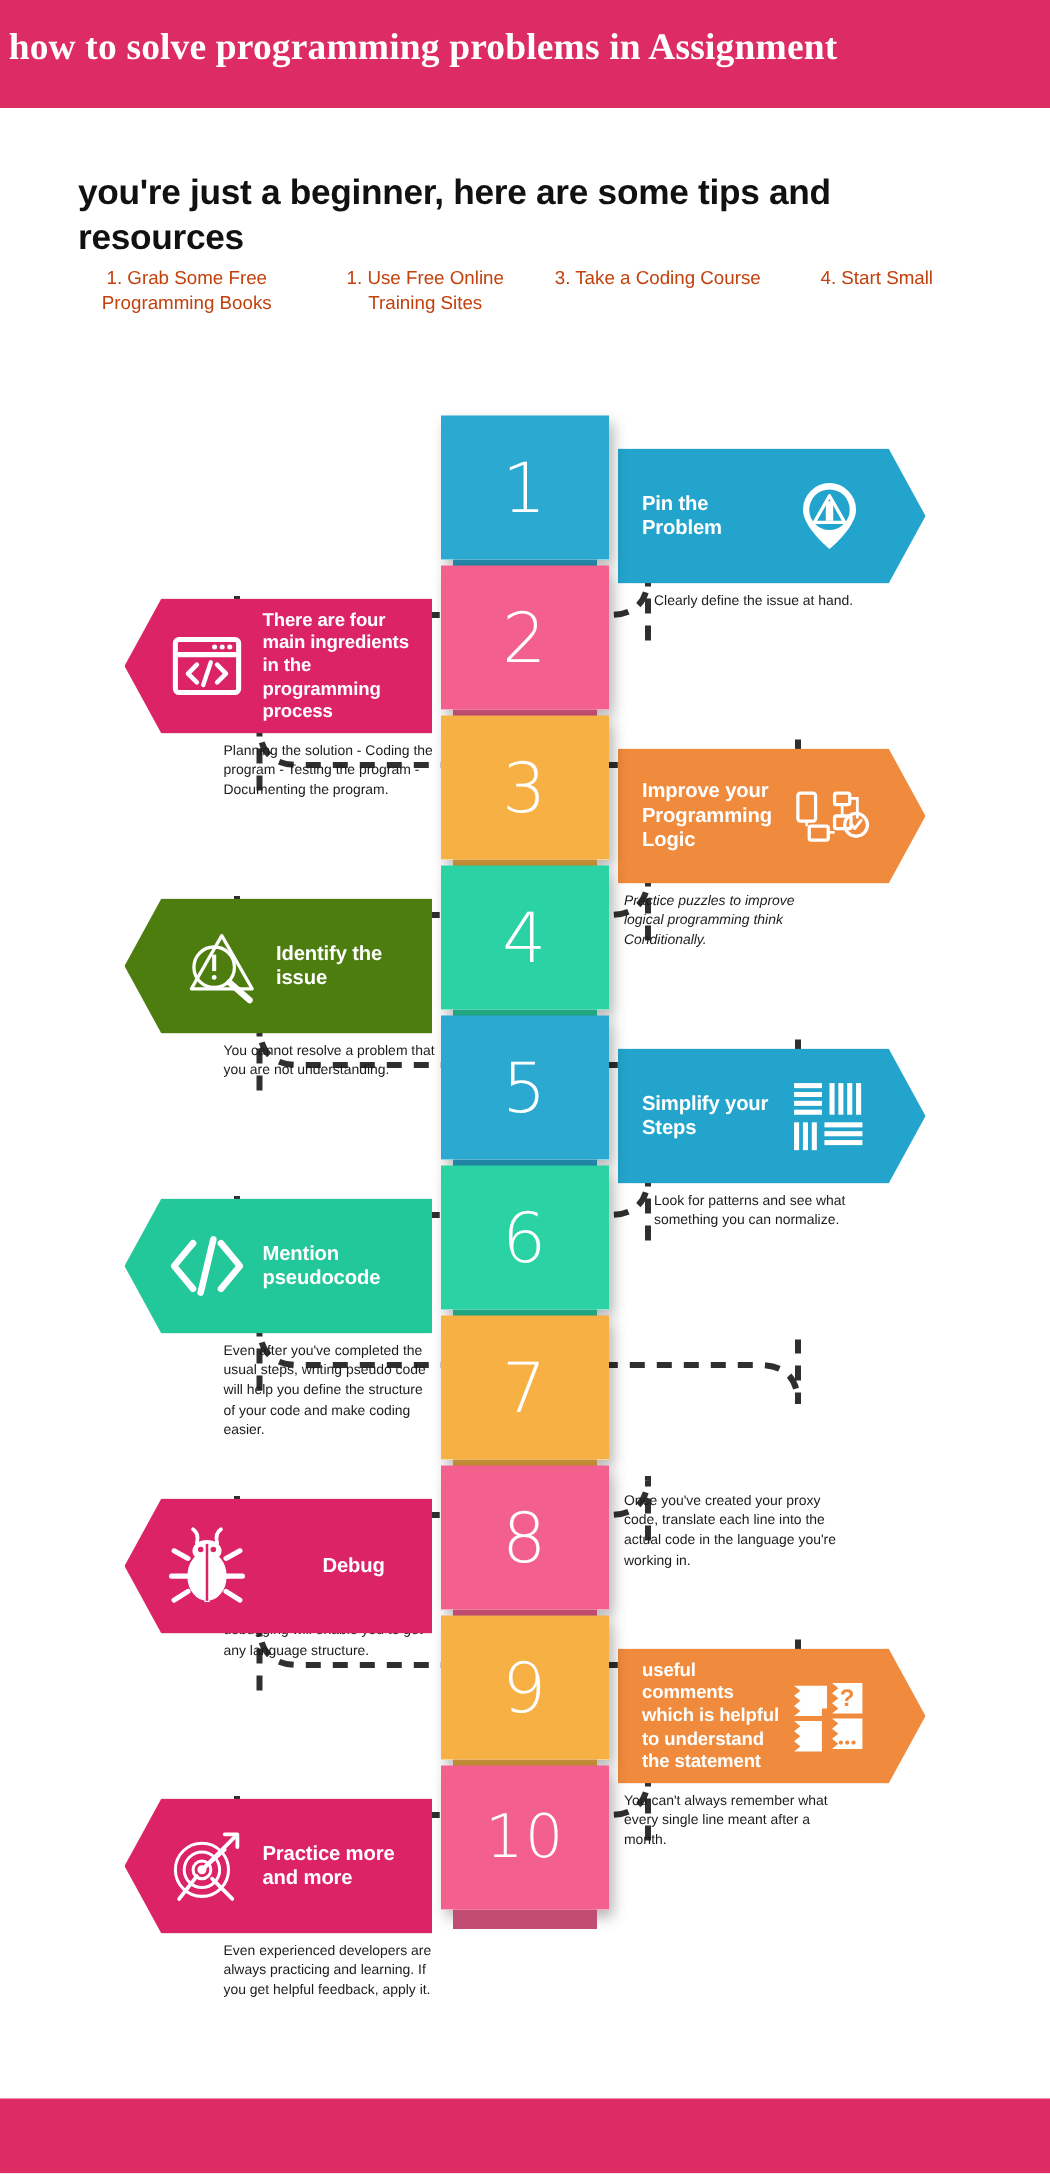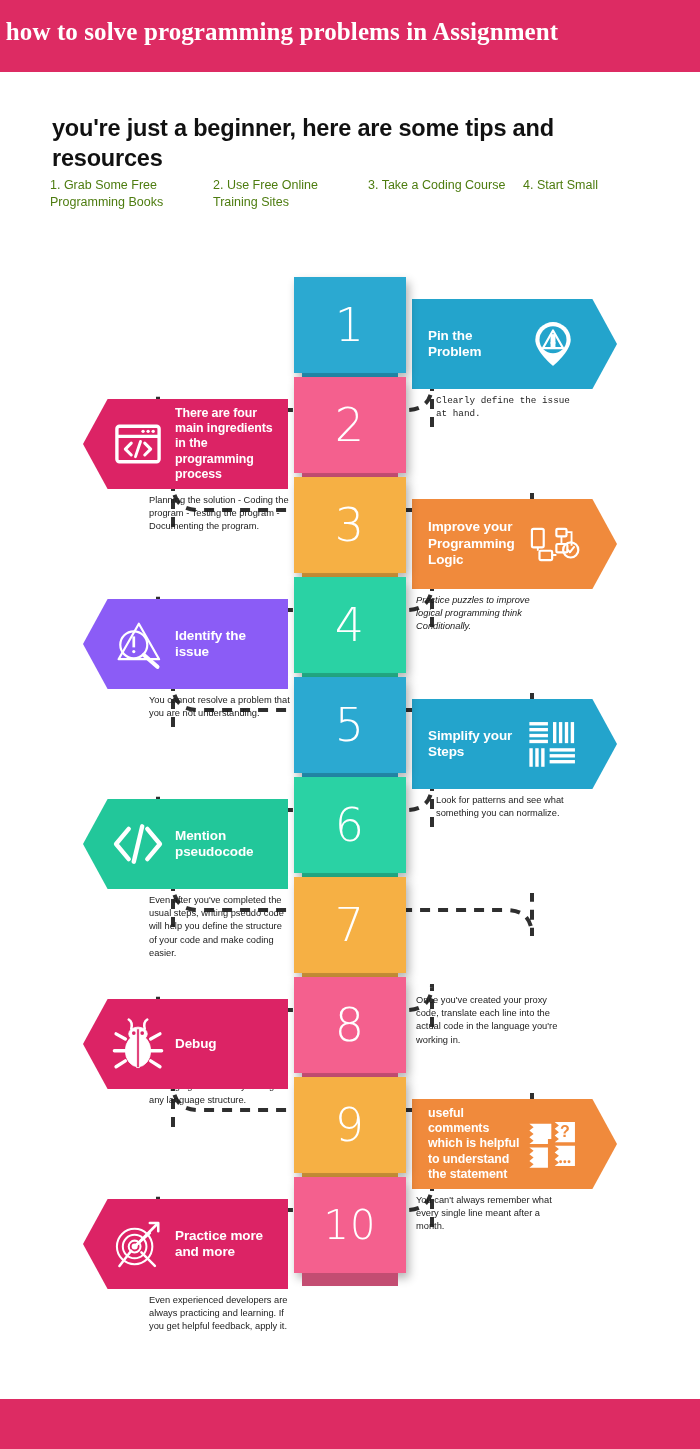--- a/index.html
+++ b/index.html
@@ -49,22 +49,23 @@
   }
   #tips-row {
     position: absolute;
     left: 50px; top: 177px;
     width: 610px;
     display: flex;
   }
   .tip {
     font-size: 12.5px;
     line-height: 1.33;
-    color: #4d7c0f;
+    color: #c2410c;
     padding-right: 14px;
+    text-align: center;
   }
   .tip.t1 { width: 163px; }
   .tip.t2 { width: 155px; }
   .tip.t3 { width: 155px; }
   .tip.t4 { width: 137px; }
 
   
   #flow {
     position: absolute;
     left: 0; top: 0;
@@ -178,21 +179,21 @@
 <body>
 
 <div id="page">
 
   <div id="header-bar"></div>
   <div id="header-title">how to solve programming problems in Assignment</div>
 
   <div id="subtitle">you're just a beginner, here are some tips and resources</div>
   <div id="tips-row">
     <div class="tip t1">1. Grab Some Free Programming Books</div>
-    <div class="tip t2">2. Use Free Online Training Sites</div>
+    <div class="tip t2">1. Use Free Online Training Sites</div>
     <div class="tip t3">3. Take a Coding Course</div>
     <div class="tip t4">4. Start Small</div>
   </div>
 
   <div id="flow">
     <svg id="connectors" viewBox="0 0 700 1380">
         <path d="M 432 427 L 432 384 Q 432 410 406 410 L 184 410 Q 158 410 158 436 L 158 393" fill="none" stroke="#2f2f2f" stroke-width="4" stroke-dasharray="10 8" stroke-linecap="butt"></path>
         <path d="M 173 527 L 173 484 Q 173 510 199 510 L 506 510 Q 532 510 532 536 L 532 493" fill="none" stroke="#2f2f2f" stroke-width="4" stroke-dasharray="10 8" stroke-linecap="butt"></path>
         <path d="M 432 627 L 432 584 Q 432 610 406 610 L 184 610 Q 158 610 158 636 L 158 593" fill="none" stroke="#2f2f2f" stroke-width="4" stroke-dasharray="10 8" stroke-linecap="butt"></path>
         <path d="M 173 727 L 173 684 Q 173 710 199 710 L 506 710 Q 532 710 532 736 L 532 693" fill="none" stroke="#2f2f2f" stroke-width="4" stroke-dasharray="10 8" stroke-linecap="butt"></path>
@@ -211,21 +212,21 @@
         <div class="bicon">
           <svg viewBox="0 0 64 64" fill="none" stroke="#fff" stroke-width="3.4">
             <path d="M32 6a21 21 0 0 0-21 21c0 14 21 31 21 31s21-17 21-31A21 21 0 0 0 32 6z" fill="#fff" stroke="none"></path>
             <circle cx="32" cy="27" r="16" fill="#23a4cc" stroke="none"></circle>
             <path d="M32 16 L44 37 H20 Z" fill="none" stroke="#fff" stroke-width="2.6" stroke-linejoin="round"></path>
             <rect x="30.8" y="22" width="2.4" height="8" fill="#fff"></rect>
             <rect x="30.8" y="31.5" width="2.4" height="2.6" fill="#fff"></rect>
           </svg>
         </div>
       </div>
-      <div class="caption" style="left: 436px; top: 394px; font-family: Liberation Mono, monospace;">Clearly define the issue at hand.</div>
+      <div class="caption" style="left: 436px; top: 394px;">Clearly define the issue at hand.</div>
       <div class="numbox" style="left: 294px; top: 377px;">
         <div class="nfold" style="background: rgb(244, 96, 142);"></div>
         <div class="nface" style="background: rgb(244, 96, 142);">2</div>
       </div>
       <div class="banner left" style="left: 83px; top: 399px; background: rgb(220, 35, 101);">
         <div class="btitle" style="font-size: 12.4px;">There are four main ingredients in the programming process</div>
         <div class="bicon">
           <svg viewBox="0 0 64 64" fill="none">
             <rect x="7" y="11" width="50" height="42" rx="3" fill="none" stroke="#fff" stroke-width="4"></rect>
             <line x1="7" y1="23" x2="57" y2="23" stroke="#fff" stroke-width="4"></line>
@@ -255,21 +256,21 @@
             <path d="M49.5 39 L52 41.8 L57 35.5" stroke-width="2.4" stroke-linecap="round" stroke-linejoin="round"></path>
             <path d="M14 36 v4 M31 45 h5 M42 23 v9 M48 18 h6 v16" stroke-width="2.2"></path>
           </svg>
         </div>
       </div>
       <div class="caption" style="left: 416px; top: 594px; font-style: italic;">Practice puzzles to improve logical programming think Conditionally.</div>
       <div class="numbox" style="left: 294px; top: 577px;">
         <div class="nfold" style="background: rgb(42, 210, 164);"></div>
         <div class="nface" style="background: rgb(42, 210, 164);">4</div>
       </div>
-      <div class="banner left" style="left: 83px; top: 599px; background: #8b5cf6;">
+      <div class="banner left" style="left: 83px; top: 599px; background: #4d7c0f; justify-content: flex-end;">
         <div class="btitle">Identify the issue</div>
         <div class="bicon">
           <svg viewBox="0 0 64 64" fill="none" stroke="#fff" stroke-width="2.6">
             <path d="M33 8 L57 50 H9 Z" stroke-linejoin="round"></path>
             <circle cx="27" cy="33" r="16"></circle>
             <line x1="39" y1="45" x2="55" y2="59" stroke-width="5" stroke-linecap="round"></line>
             <rect x="25.4" y="23" width="3.2" height="13" fill="#fff" stroke="none"></rect>
             <circle cx="27" cy="41" r="1.9" fill="#fff" stroke="none"></circle>
           </svg>
         </div>
@@ -318,21 +319,21 @@
       <div class="caption" style="left: 149px; top: 894px;">Even after you've completed the usual steps, writing pseudo code will help you define the structure of your code and make coding easier.</div>
       <div class="numbox" style="left: 294px; top: 877px;">
         <div class="nfold" style="background: rgb(246, 176, 68);"></div>
         <div class="nface" style="background: rgb(246, 176, 68);">7</div>
       </div>
       <div class="caption" style="left: 416px; top: 994px;">Once you've created your proxy code, translate each line into the actual code in the language you're working in.</div>
       <div class="numbox" style="left: 294px; top: 977px;">
         <div class="nfold" style="background: rgb(244, 96, 142);"></div>
         <div class="nface" style="background: rgb(244, 96, 142);">8</div>
       </div>
-      <div class="banner left" style="left: 83px; top: 999px; background: rgb(220, 35, 101);">
+      <div class="banner left" style="left: 83px; top: 999px; background: rgb(220, 35, 101); gap: 40px;">
         <div class="btitle">Debug</div>
         <div class="bicon">
           <svg viewBox="0 0 64 64" fill="#fff" stroke="#fff">
             <path d="M24 14 q2 -8 -3 -11" stroke-width="3" fill="none" stroke-linecap="round"></path>
             <path d="M40 14 q-2 -8 3 -11" stroke-width="3" fill="none" stroke-linecap="round"></path>
             <ellipse cx="32" cy="20" rx="11" ry="8"></ellipse>
             <ellipse cx="32" cy="40" rx="15" ry="19"></ellipse>
             <rect x="30.5" y="14" width="3" height="46" fill="#dc2365"></rect>
             <path d="M17 26 L6 20 M17 40 L4 40 M17 52 L6 59" stroke-width="4" stroke-linecap="round" fill="none"></path>
             <path d="M47 26 L58 20 M47 40 L60 40 M47 52 L58 59" stroke-width="4" stroke-linecap="round" fill="none"></path>

